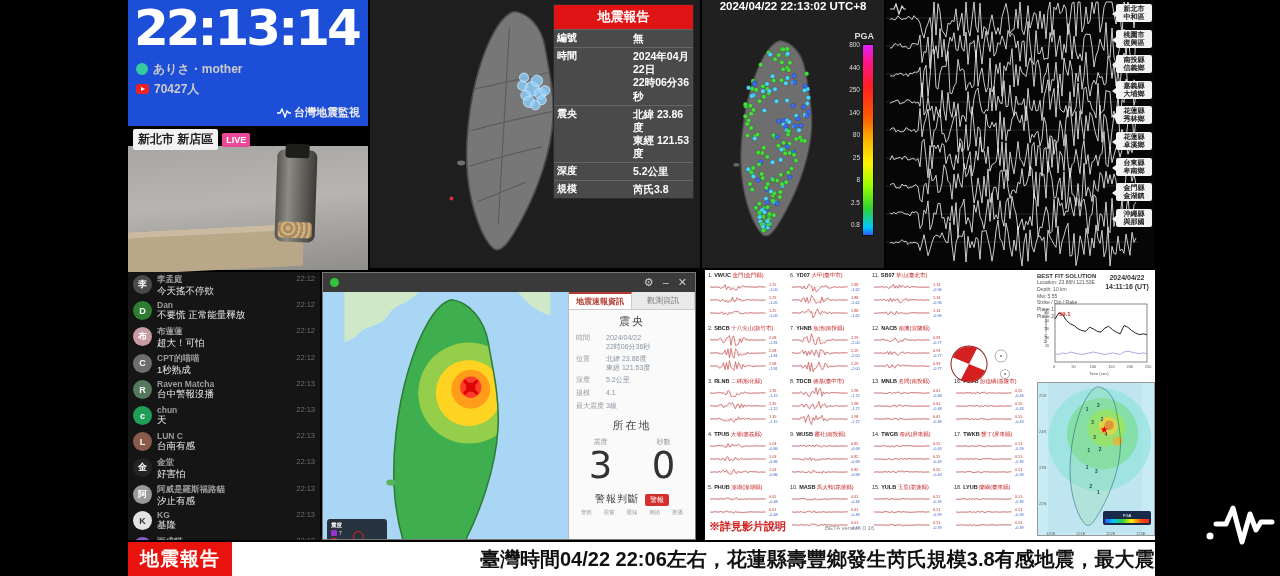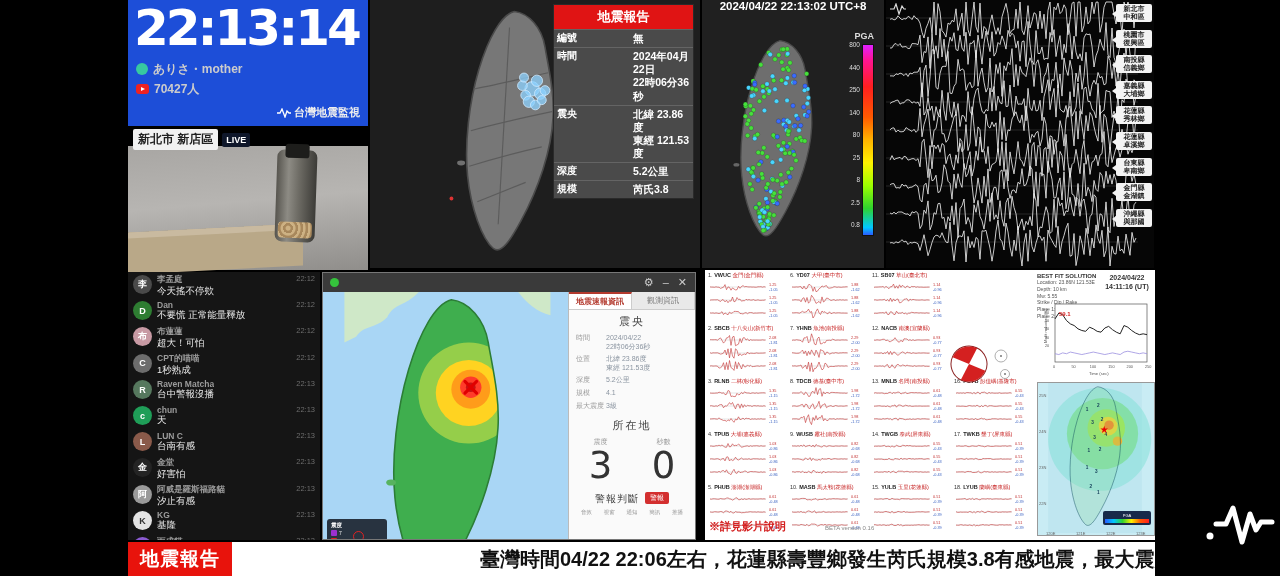--- a/index.html
+++ b/index.html
@@ -17,21 +17,21 @@
   .yt{width:13px;height:10px;border-radius:3px;background:#e22;position:relative;flex:none;}
   .yt::after{content:"";position:absolute;left:5px;top:2.5px;border-left:4px solid #fff;
              border-top:2.5px solid transparent;border-bottom:2.5px solid transparent;}
   .brand{position:absolute;right:8px;bottom:6px;font-size:11px;color:#eee;font-weight:bold;
          display:flex;align-items:center;gap:3px;}
 
   
   #webcam{left:128px;top:126px;width:240px;height:146px;background:#000;}
   .cam-strip{position:absolute;top:3px;left:5px;display:flex;gap:4px;align-items:center;z-index:3;}
   .cam-loc{background:#f2f2f2;color:#222;font-size:12px;font-weight:bold;padding:2px 5px;border-radius:2px;}
-  .cam-live{background:#0f172a;color:#fff;font-size:9px;font-weight:bold;padding:2px 4px;border-radius:2px;}
+  .cam-live{background:#ec4899;color:#fff;font-size:9px;font-weight:bold;padding:2px 4px;border-radius:2px;}
   .cam-img{position:absolute;left:0;top:20px;right:0;bottom:2px;
            background:linear-gradient(175deg,#a8a6a3 0%,#b7b5b2 45%,#908e8b 100%);}
   .cam-box{position:absolute;left:0;bottom:0;width:175px;height:42px;background:#b9a888;
            box-shadow:inset 0 6px 0 #c9baa0;transform:skewY(-3deg);}
   .bottle{position:absolute;right:52px;top:4px;width:40px;height:92px;border-radius:7px;
           background:linear-gradient(90deg,#57554f 0%,#8d8b84 30%,#6f6d66 55%,#3c3b37 100%);transform:rotate(2deg);}
   .bottle-cap{position:absolute;left:8px;top:-6px;width:24px;height:14px;background:#1d1d1b;border-radius:3px;}
   .bottle-seeds{position:absolute;left:3px;bottom:4px;width:34px;height:16px;border-radius:4px;
           background:repeating-radial-gradient(circle at 30% 40%, #cdb183 0 2px, #a8885c 3px 5px);}
 
@@ -97,21 +97,21 @@
         background:#e9e9e9;border-right:1px solid #ccc;}
   .wtab.active{background:#fff;color:#b33a2e;border-top:2px solid #b33a2e;font-weight:bold;}
   .wp-title{text-align:center;font-size:11px;color:#444;margin:4px 0 2px;letter-spacing:2px;}
   .wfield{display:flex;padding:1.5px 7px;}
   .wf-label{width:30px;flex:none;font-size:7px;color:#999;}
   .wf-value{font-size:7px;color:#8a94a0;white-space:pre-line;line-height:1.3;}
   .wp-loc{display:flex;text-align:center;margin-top:2px;}
   .wp-loc>div{flex:1;}
   .wp-sub{font-size:7px;color:#999;}
   .bigdigit{font-family:"DejaVu Sans",sans-serif;font-size:37px;color:#333;line-height:1.05;}
-  .wp-alert{display:flex;align-items:flex-start;justify-content:center;gap:6px;margin-top:6px;}
+  .wp-alert{display:flex;align-items:flex-end;justify-content:center;gap:6px;margin-top:6px;}
   .wp-alert-t{font-size:10px;color:#444;letter-spacing:1px;}
   .wp-badge{background:#d32f2f;color:#fff;font-size:7px;padding:1px 5px;border-radius:2px;}
   .wp-channels{display:flex;justify-content:space-around;padding:3px 6px;color:#9a9a9a;font-size:5.5px;}
 
   
   #rmt{left:705px;top:270px;width:450px;height:270px;background:#fff;}
   .st{position:absolute;width:80px;height:52px;}
   .sthead{font-size:5.5px;white-space:nowrap;overflow:hidden;}
   .stn{color:#333;}
   .stcode{color:#222;font-weight:bold;}

